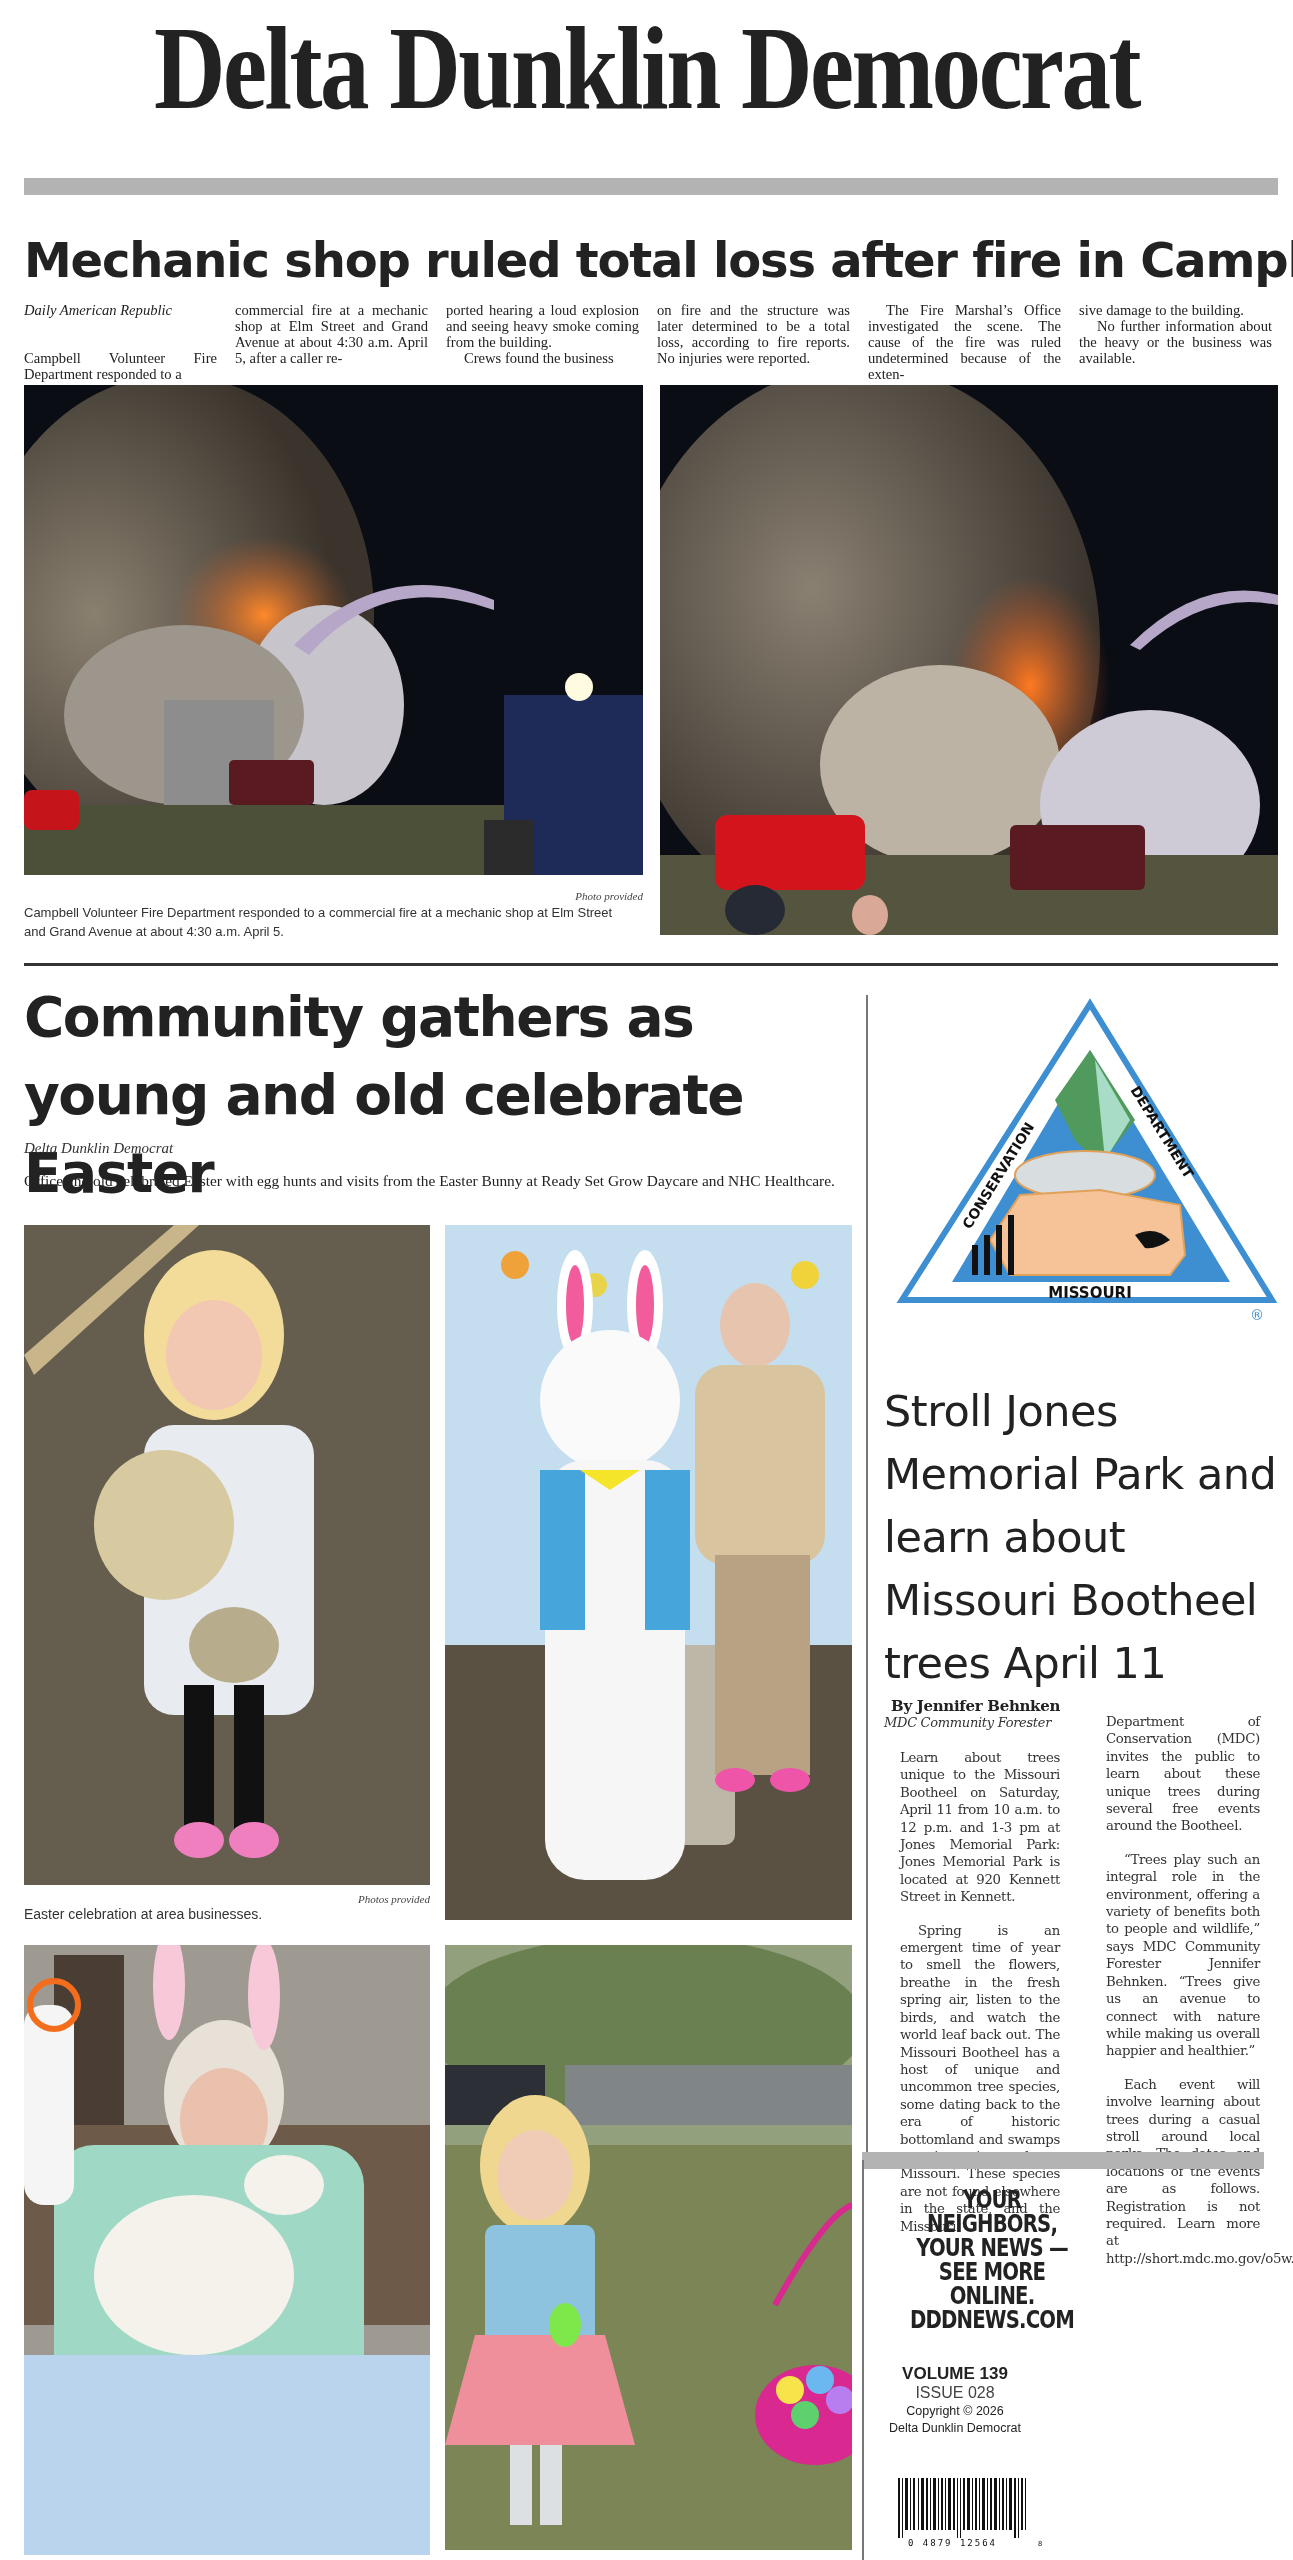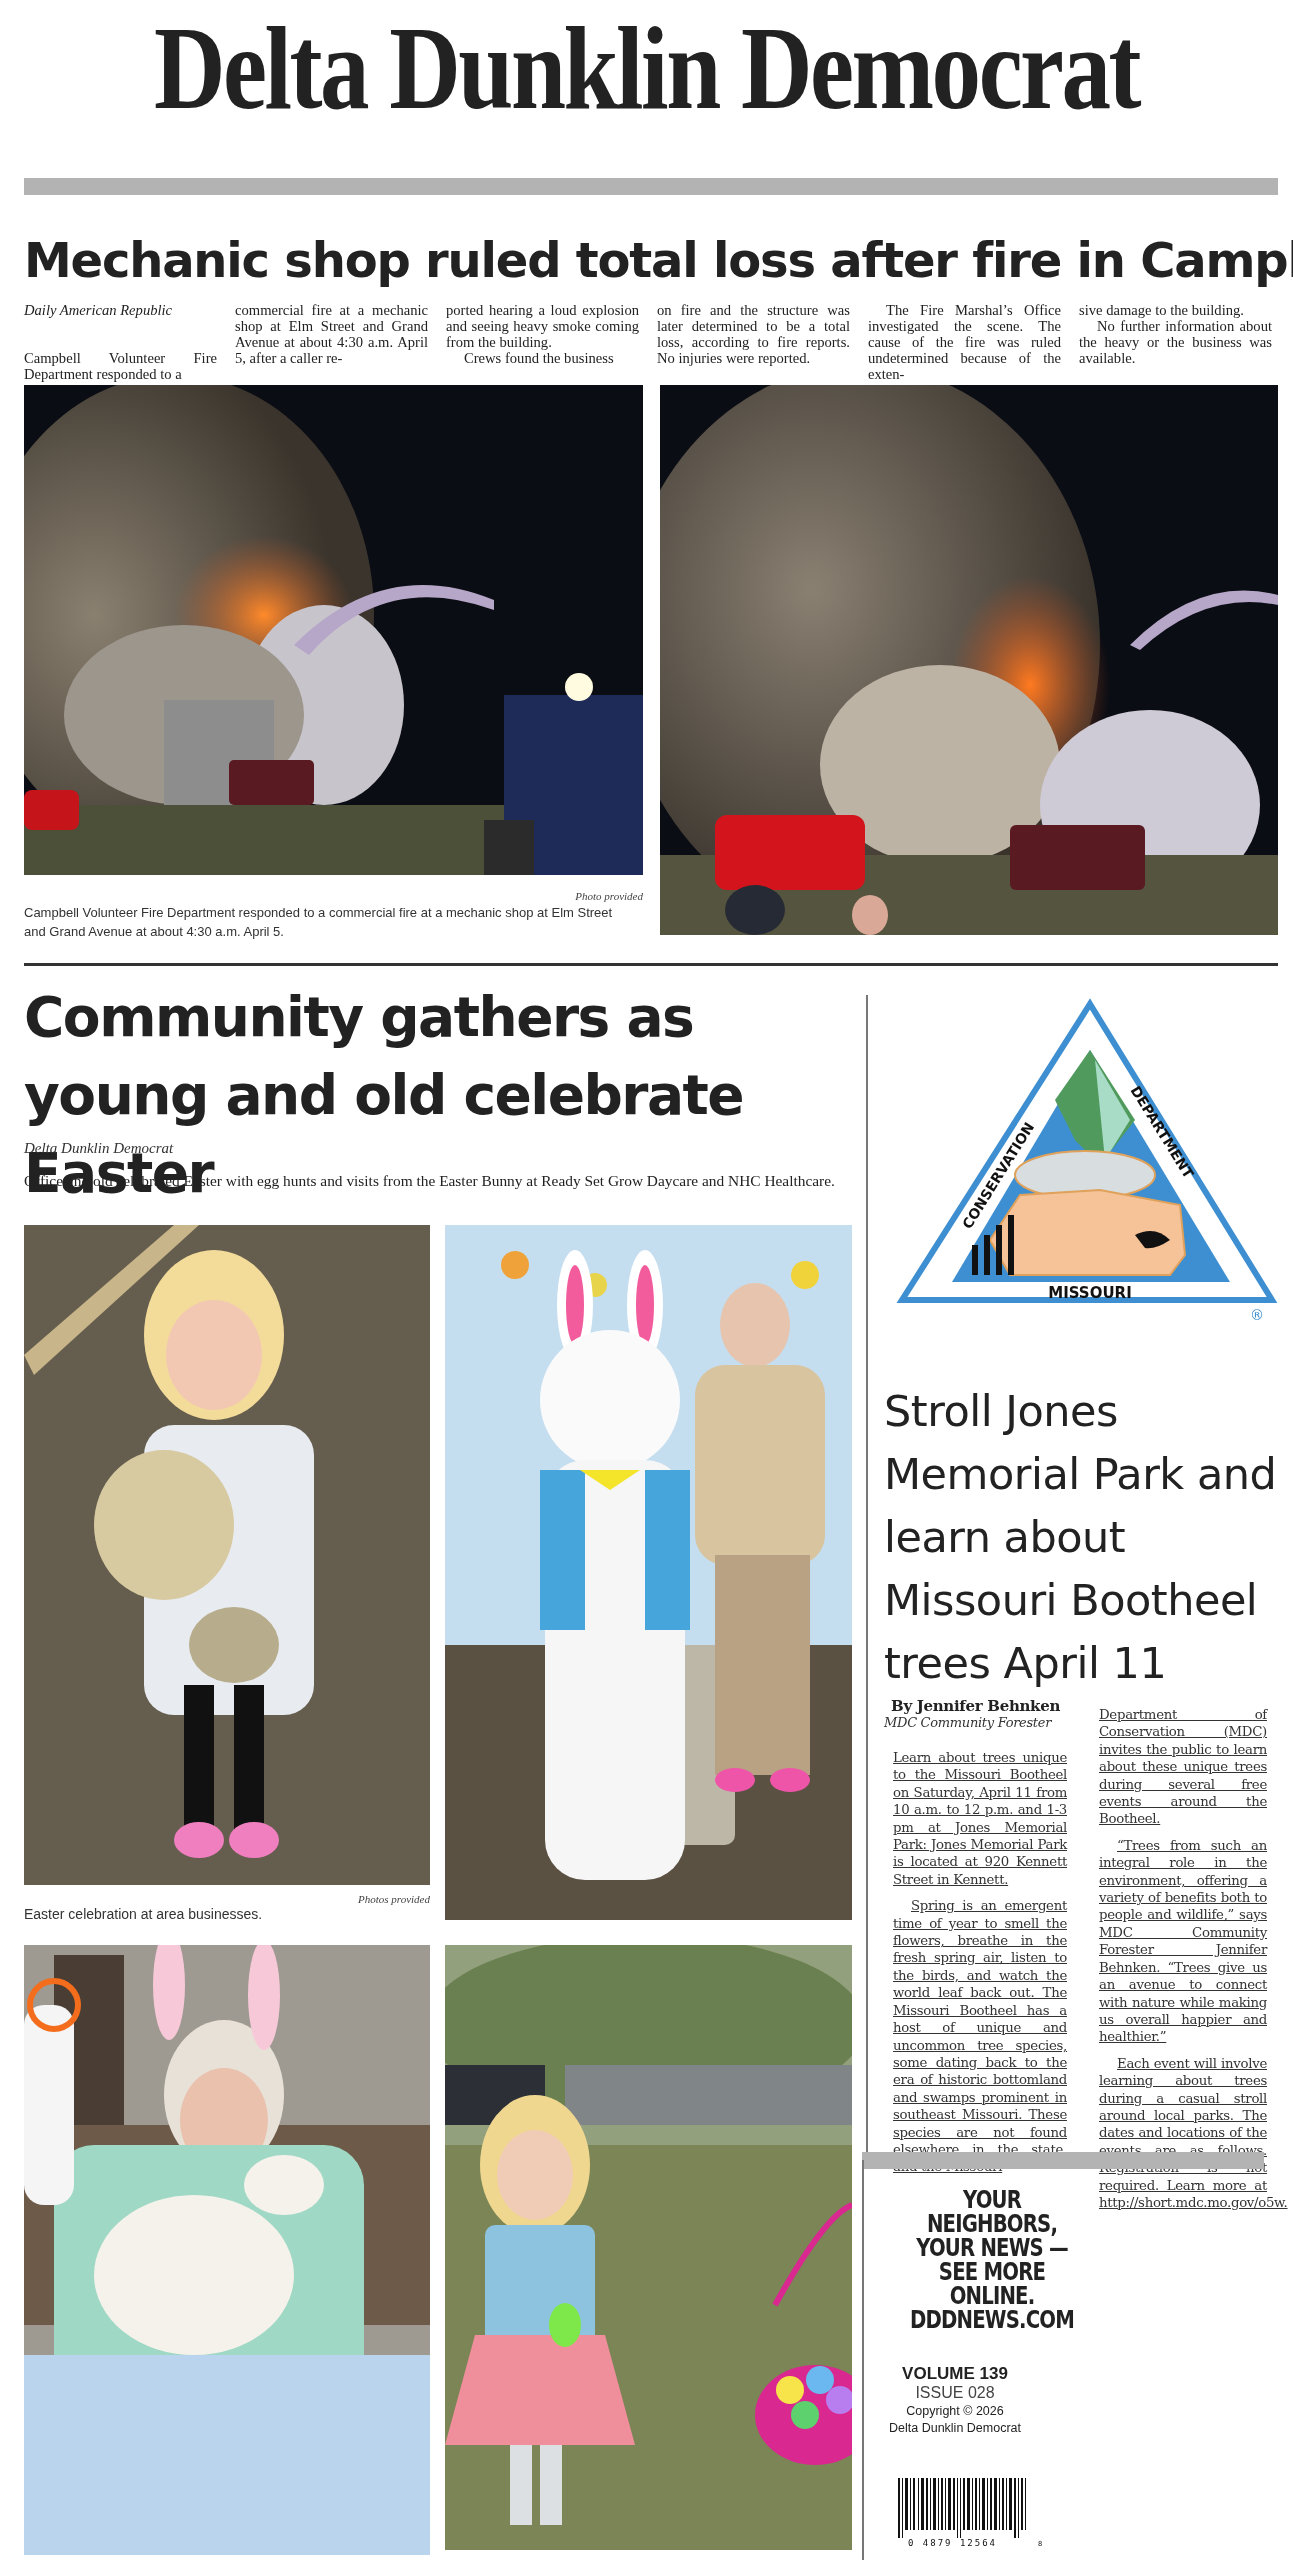--- a/index.html
+++ b/index.html
@@ -22,21 +22,21 @@
   .cutline{position:absolute;font-family:"Liberation Sans",sans-serif;font-size:13px;line-height:19px;color:#333;}
   .hrule{position:absolute;background:#333;}
   .vrule{position:absolute;background:#777;}
   
   .headline2{left:24px;top:978px;width:840px;font-family:"DejaVu Sans",sans-serif;font-weight:bold;font-size:55px;line-height:78px;letter-spacing:-1.5px;color:#222;}
   .byline-it{font-family:"Liberation Serif",serif;font-style:italic;font-size:15px;color:#333;}
   .summary{font-family:"Liberation Serif",serif;font-size:15.4px;line-height:18px;color:#222;}
   
   .headline3{left:884px;top:1380px;width:400px;font-family:"DejaVu Sans",sans-serif;font-size:43px;line-height:63px;letter-spacing:-0.5px;color:#222;}
   .col3{position:absolute;font-family:"DejaVu Serif",serif;font-size:13.3px;line-height:17.4px;color:#333;text-align:justify;letter-spacing:-0.3px;}
-  .col3 p{margin:9px;text-indent:18px;text-decoration:underline;}
+  .col3 p{margin:16px;text-indent:18px;}
   .col3 p.first{text-indent:0;}
   .author{font-family:"DejaVu Serif",serif;font-weight:bold;font-size:15px;line-height:18px;color:#222;margin-left:7px;}
   .author-title{font-family:"DejaVu Serif",serif;font-style:italic;font-size:13px;line-height:16px;color:#333;}
   
   .promo{position:absolute;left:892px;top:2188px;width:200px;text-align:center;font-family:"DejaVu Sans",sans-serif;font-weight:bold;font-size:24px;line-height:24px;color:#222;letter-spacing:-1px;transform:scaleX(0.82);transform-origin:center top;}
   .meta{position:absolute;left:869px;width:172px;text-align:center;font-family:Liberation Sans, sans-serif;color:#222;}
   .barcode{position:absolute;left:890px;top:2470px;width:190px;height:80px;}
 </style>
 </head>
 <body>
@@ -244,21 +244,21 @@
 <div class="abs headline3">Stroll Jones Memorial Park and learn about Missouri Bootheel trees April 11</div>
 
 <div class="col3" style="left:884px;top:1697px;width:192px;">
   <div class="author">By Jennifer Behnken</div>
   <div class="author-title" style="margin-bottom:18px;">MDC Community Forester</div>
   <p class="first">Learn about trees unique to the Missouri Bootheel on Saturday, April 11 from 10 a.m. to 12 p.m. and 1-3 pm at Jones Memorial Park: Jones Memorial Park is located at 920 Kennett Street in Kennett.</p>
   <p>Spring is an emergent time of year to smell the flowers, breathe in the fresh spring air, listen to the birds, and watch the world leaf back out. The Missouri Bootheel has a host of unique and uncommon tree species, some dating back to the era of historic bottomland and swamps prominent in southeast Missouri. These species are not found elsewhere in the state, and the Missouri</p>
 </div>
 <div class="col3" style="left:1090px;top:1697px;width:186px;">
   <p class="first">Department of Conservation (MDC) invites the public to learn about these unique trees during several free events around the Bootheel.</p>
-  <p>“Trees from such an integral role in the environment, offering a variety of benefits both to people and wildlife,” says MDC Community Forester Jennifer Behnken. “Trees give us an avenue to connect with nature while making us overall happier and healthier.”</p>
+  <p>“Trees play such an integral role in the environment, offering a variety of benefits both to people and wildlife,” says MDC Community Forester Jennifer Behnken. “Trees give us an avenue to connect with nature while making us overall happier and healthier.”</p>
   <p>Each event will involve learning about trees during a casual stroll around local parks. The dates and locations of the events are as follows. Registration is not required. Learn more at http://short.mdc.mo.gov/o5w.</p>
 </div>
 
 <div class="gray-bar" style="left:862px;top:2152px;width:402px;height:17px;"></div>
 <div class="vrule" style="left:862px;top:2160px;width:2px;height:400px;"></div>
 
 <div class="promo">
   <div>YOUR</div>
   <div>NEIGHBORS,</div>
   <div>YOUR NEWS —</div>

